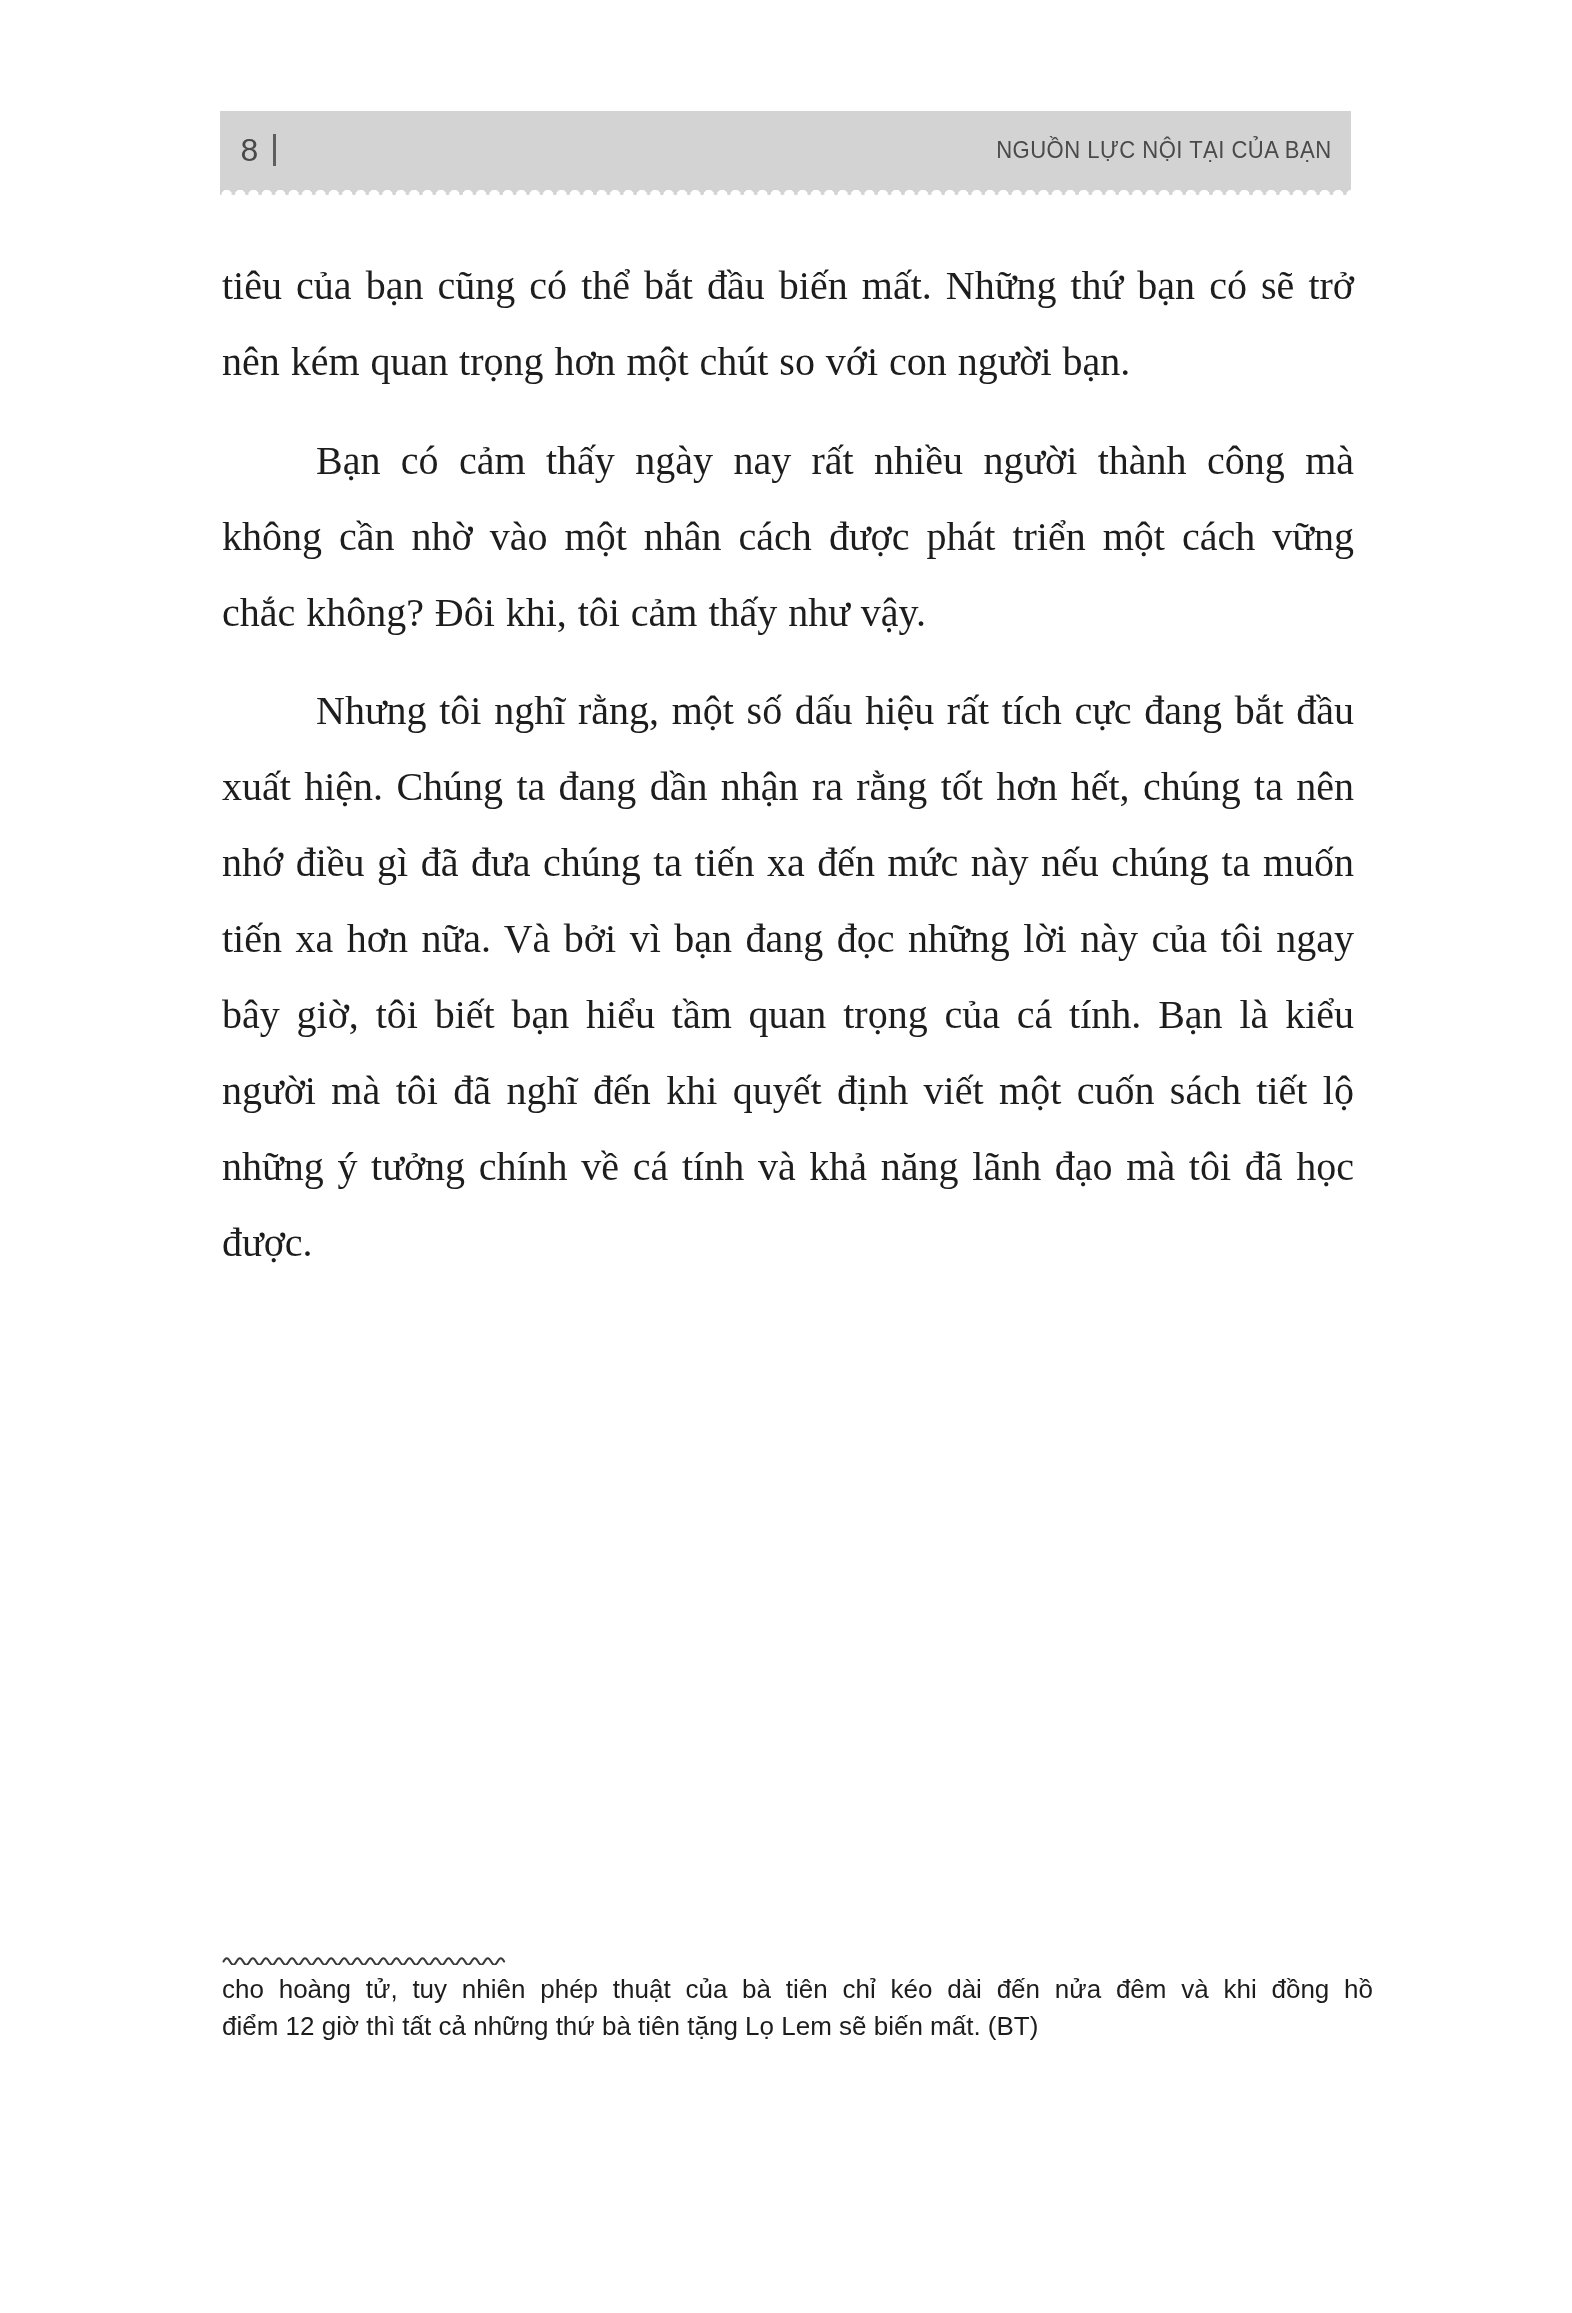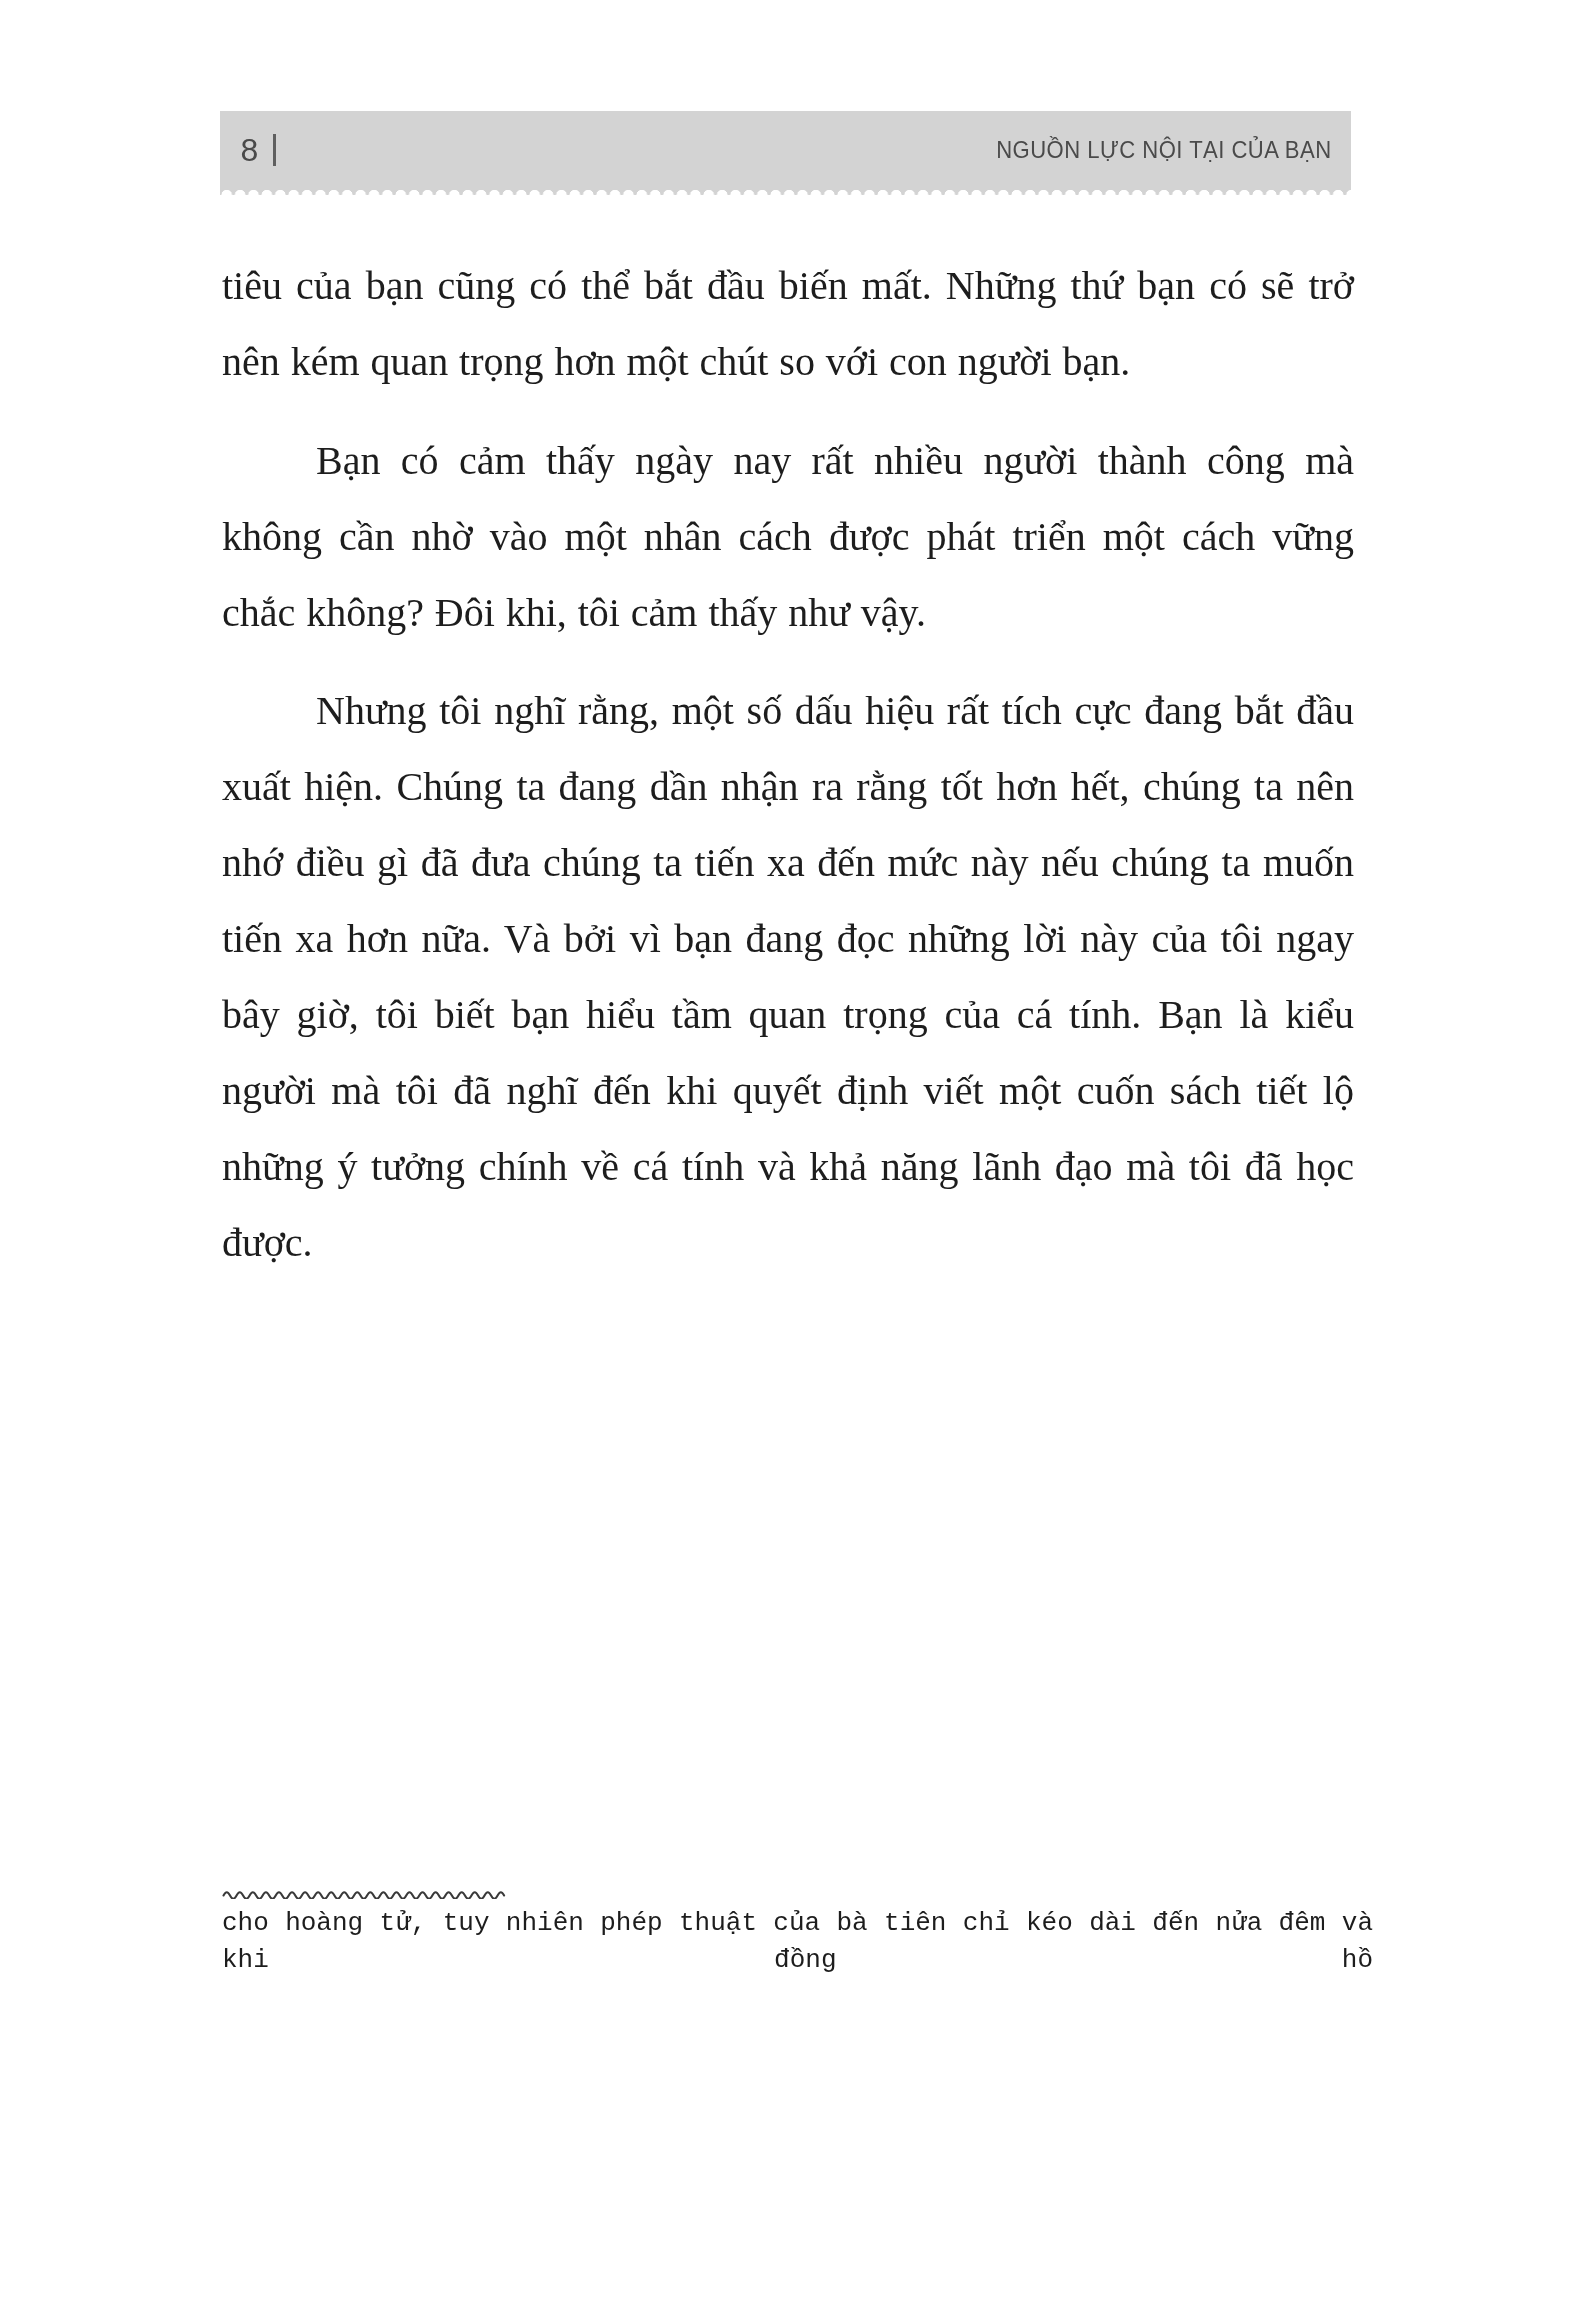--- a/index.html
+++ b/index.html
@@ -74,23 +74,23 @@
     text-align:justify;
     text-indent:94px;
     margin-bottom:22.5px;
     word-spacing:0.9px;
   }
   .para.continuation{text-indent:0;}
   .para:last-child{margin-bottom:0;}
   
   .footnote{
     position:absolute;
-    left:222px; top:1888px;
+    left:222px; top:1954px;
     width:1151px;
-    font-family:Liberation Mono, monospace;
+    font-family:Liberation Sans, sans-serif;
     color:var(--footnote-text);
   }
   .squiggle{
     display:block;
     margin:0 0 5.6px 0;
   }
   .fn-line{
     font-size:26px;
     line-height:37px;
   }
@@ -114,16 +114,17 @@
     <p class="para continuation">tiêu của bạn cũng có thể bắt đầu biến mất. Những thứ bạn có sẽ trở nên kém quan trọng hơn một chút so với con người bạn.</p>
     <p class="para">Bạn có cảm thấy ngày nay rất nhiều người thành công mà không cần nhờ vào một nhân cách được phát triển một cách vững chắc không? Đôi khi, tôi cảm thấy như vậy.</p>
     <p class="para">Nhưng tôi nghĩ rằng, một số dấu hiệu rất tích cực đang bắt đầu xuất hiện. Chúng ta đang dần nhận ra rằng tốt hơn hết, chúng ta nên nhớ điều gì đã đưa chúng ta tiến xa đến mức này nếu chúng ta muốn tiến xa hơn nữa. Và bởi vì bạn đang đọc những lời này của tôi ngay bây giờ, tôi biết bạn hiểu tầm quan trọng của cá tính. Bạn là kiểu người mà tôi đã nghĩ đến khi quyết định viết một cuốn sách tiết lộ những ý tưởng chính về cá tính và khả năng lãnh đạo mà tôi đã học được.</p>
   </main>
 
   <footer class="footnote">
     <svg class="squiggle" width="292" height="11.2" viewBox="0 0 312 12" aria-hidden="true">
       <path d="M1 8q3.5-7 7 0t7 0t7 0t7 0t7 0t7 0t7 0t7 0t7 0t7 0t7 0t7 0t7 0t7 0t7 0t7 0t7 0t7 0t7 0t7 0t7 0t7 0t7 0t7 0t7 0t7 0t7 0t7 0t7 0t7 0t7 0t7 0t7 0t7 0t7 0t7 0t7 0t7 0t7 0t7 0t7 0t7 0t7 0" fill="none" stroke="var(--squiggle)" stroke-width="2.2" stroke-linecap="round"></path>
     </svg>
     <div class="fn-line justify-full">cho hoàng tử, tuy nhiên phép thuật của bà tiên chỉ kéo dài đến nửa đêm và khi đồng hồ</div>
+    <div class="fn-line">điểm 12 giờ thì tất cả những thứ bà tiên tặng Lọ Lem sẽ biến mất. (BT)</div>
   </footer>
 
 </div>
 
 
 </body></html>

